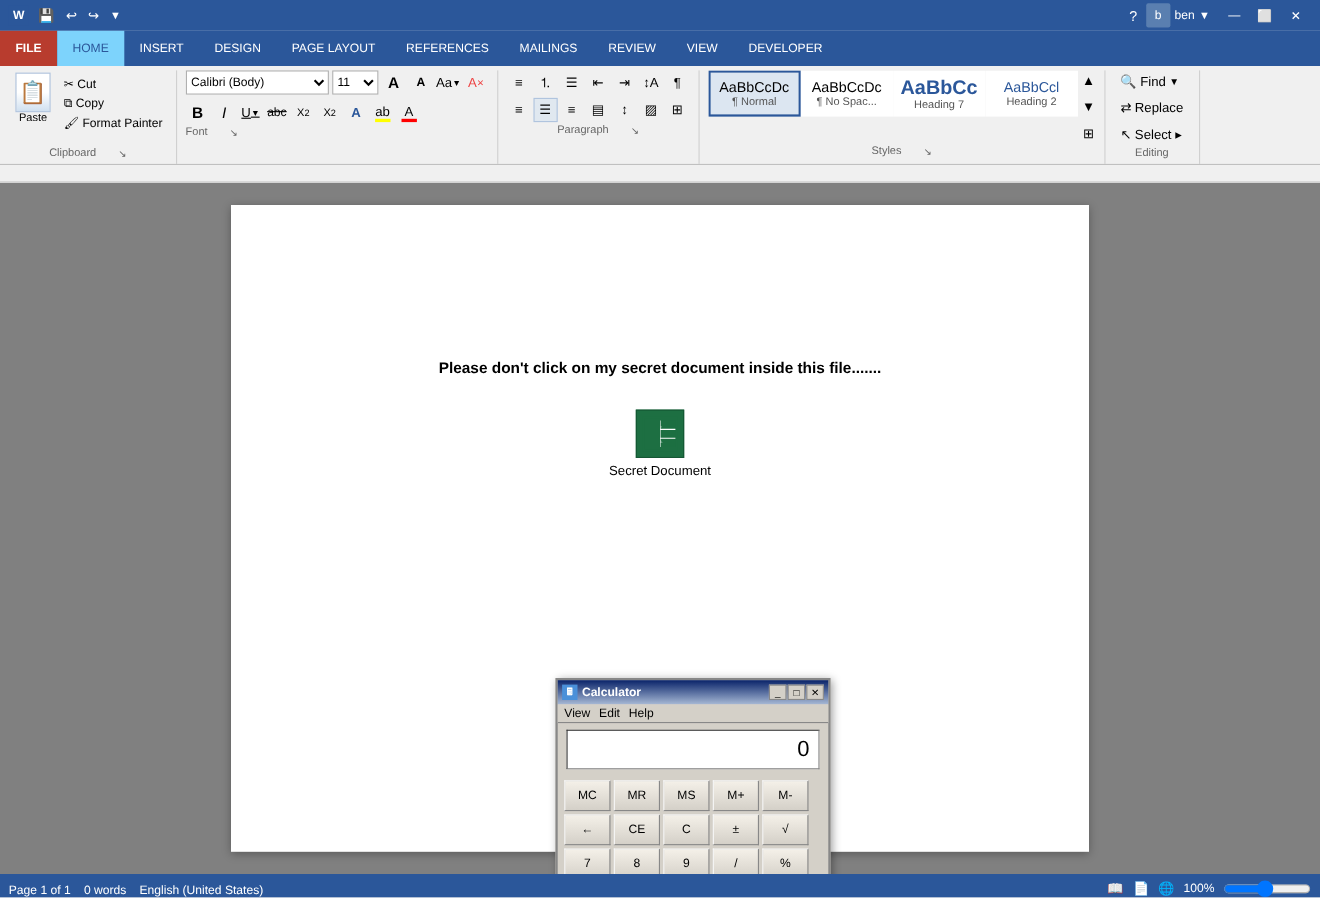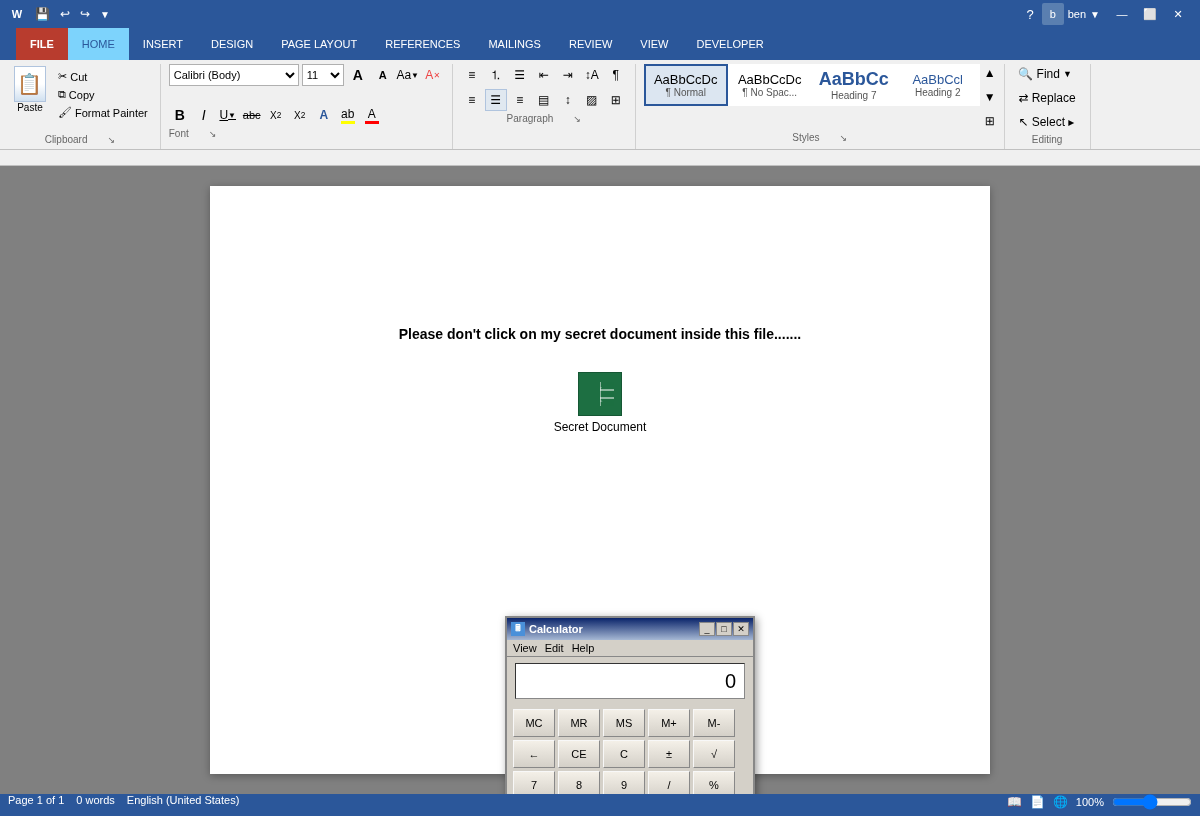--- a/index.html
+++ b/index.html
@@ -24,21 +24,21 @@
 
     
     .quick-access { display: flex; align-items: center; gap: 4px; }
     .quick-access button { background: none; border: none; color: white; font-size: 14px; cursor: pointer; padding: 2px 4px; }
 
     
     .ribbon-tabs {
       background: #2b579a;
       display: flex;
       align-items: flex-end;
-      padding: 0 0 0 16px;
+      padding: 0 0 0 0;
       height: 32px;
     }
     .ribbon-tab {
       padding: 6px 14px;
       font-size: 11px;
       color: white;
       cursor: pointer;
       border: none;
       background: none;
       height: 32px;
@@ -217,21 +217,21 @@
 
     .ruler-h {
       background: #f0f0f0;
       height: 16px;
       border-bottom: 1px solid #c0c0c0;
       display: flex; align-items: center;
       padding: 0 20px;
     }
 
     .bottom-bar {
-      display: flex; align-items: flex-start; justify-content: space-between;
+      display: flex; align-items: flex-end; justify-content: space-between;
       background: #2b579a; height: 22px; padding: 0 8px;
       color: white; font-size: 11px;
     }
 
     .user-area {
       display: flex; align-items: center; gap: 4px; color: white; font-size: 11px;
     }
     .user-avatar {
       width: 22px; height: 22px; background: #5a7fb0;
       border-radius: 2px; display: flex; align-items: center; justify-content: center;
@@ -310,21 +310,21 @@
           </button>
         </div>
       </div>
       <div class="ribbon-group-label">
         <span>Clipboard</span>
         <span class="expand-icon">↘</span>
       </div>
     </div>
 
     <div class="ribbon-group font-group">
-      <div style="display:flex;flex-direction:column;gap:15px;">
+      <div style="display:flex;flex-direction:column;gap:2px;">
         <div class="font-row">
           <select class="font-family">
             <option>Calibri (Body)</option>
           </select>
           <select class="font-size">
             <option>11</option>
           </select>
           <button class="font-btn" style="font-size:14px;font-weight:bold;">A</button>
           <button class="font-btn" style="font-size:11px;font-weight:bold;">A</button>
           <button class="font-btn">Aa<span style="font-size:8px;">▼</span></button>

